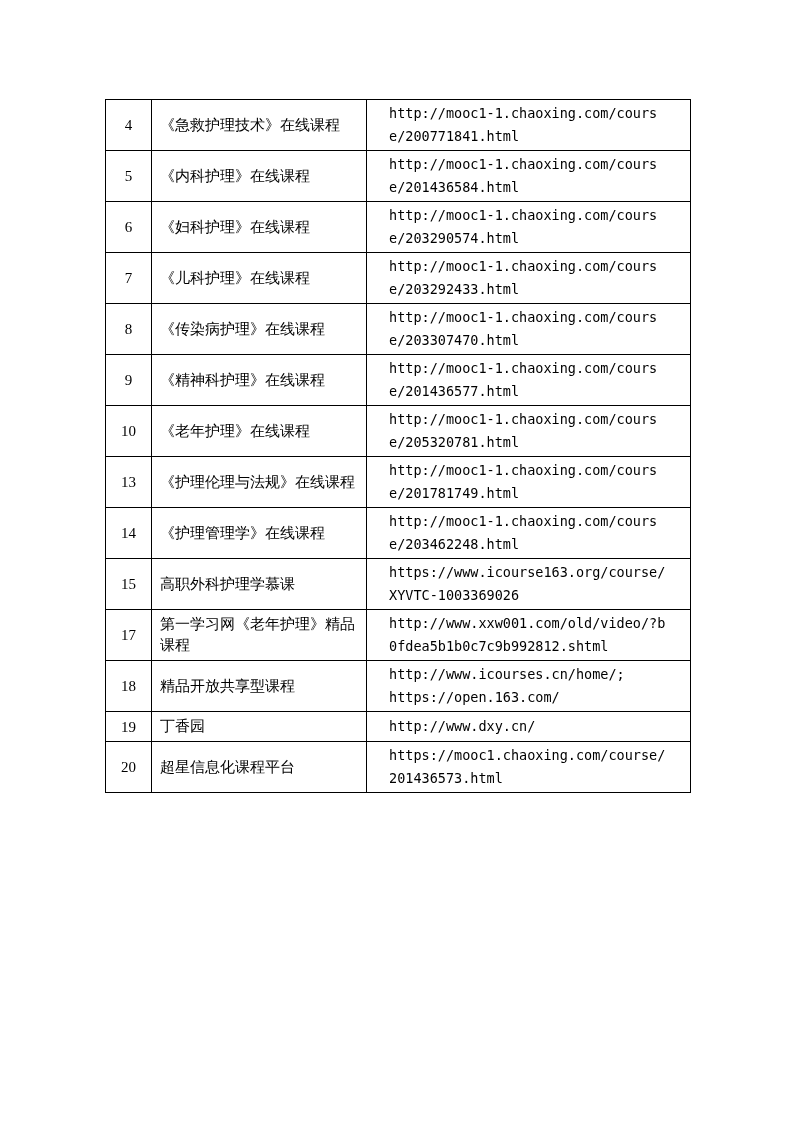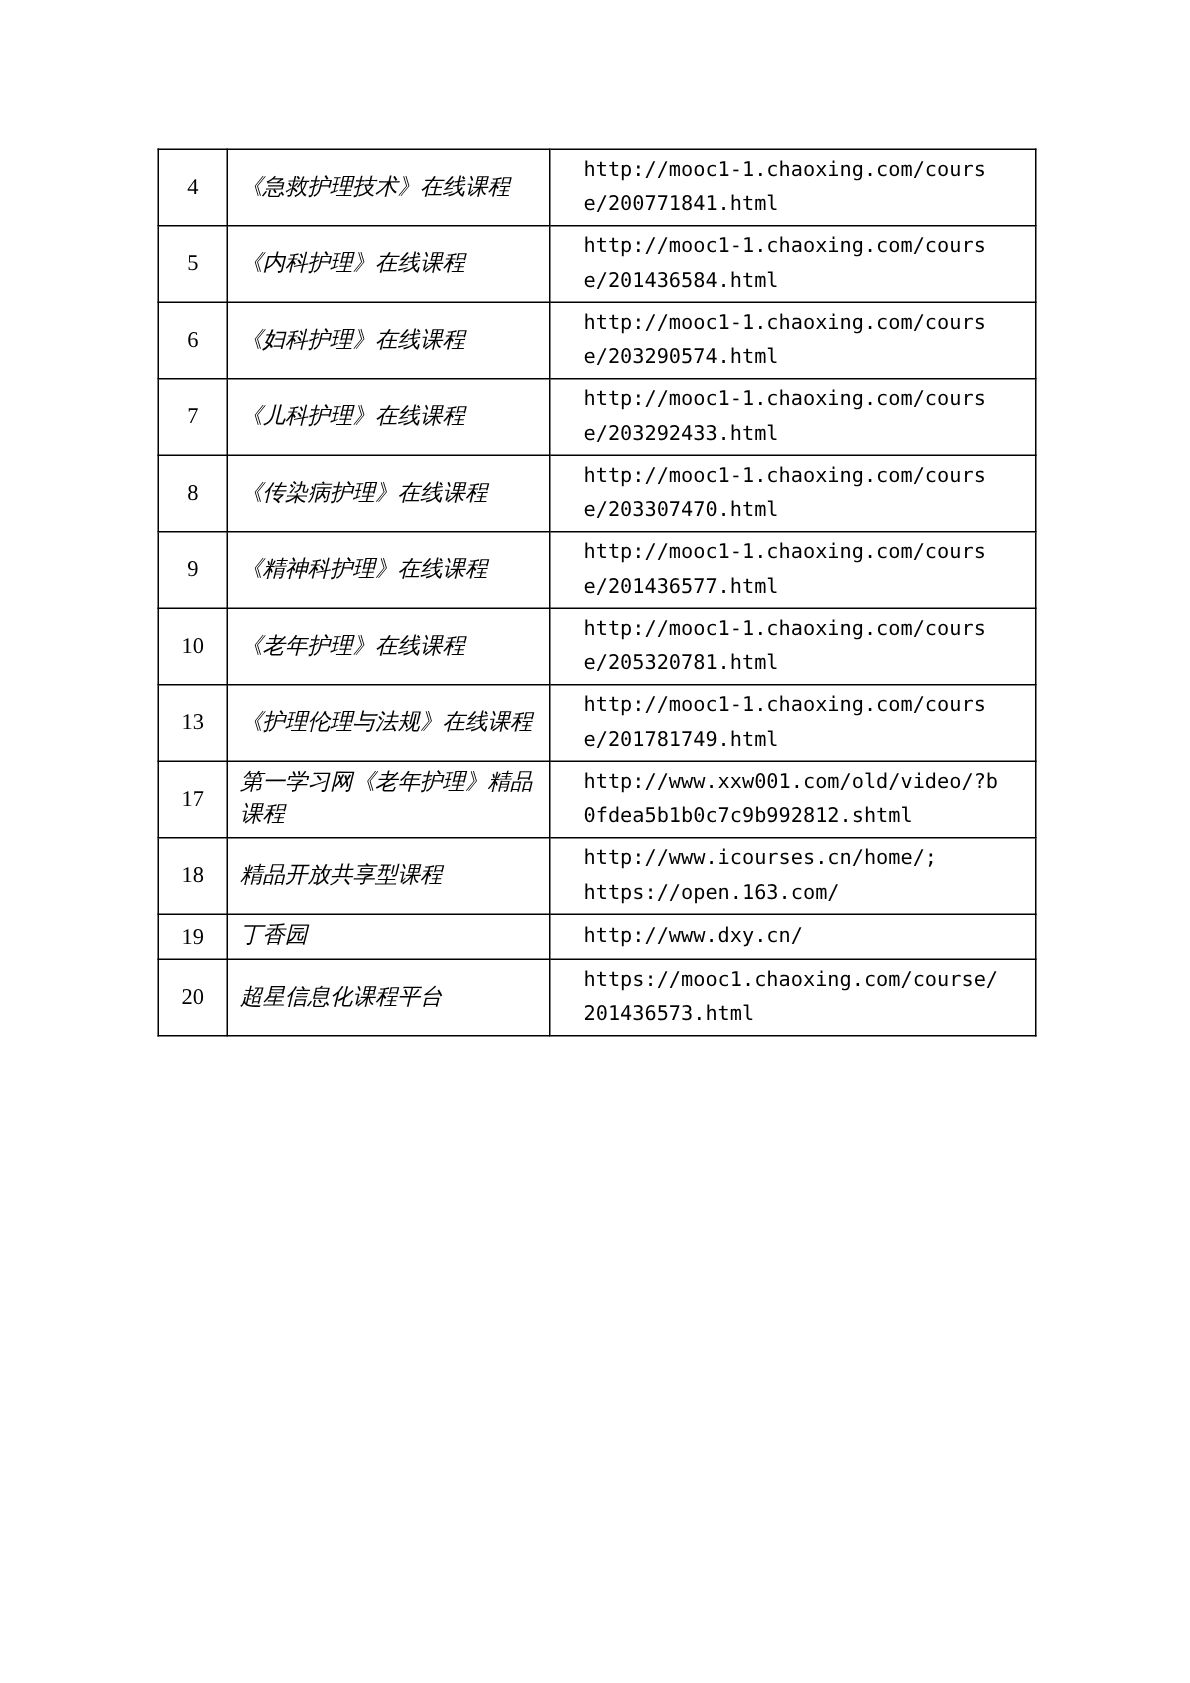--- a/index.html
+++ b/index.html
@@ -34,21 +34,20 @@
   td.c-num {
     text-align: center;
     font-size: 15px;
     line-height: 20px;
     padding: 4px 2px;
   }
   td.c-name {
     font-size: 15px;
     line-height: 21px;
     padding: 4px 6px 4px 8px;
-    font-style: italic;
   }
   td.c-url {
     font-family: "DejaVu Sans Mono", "Liberation Mono", monospace;
     font-size: 13.5px;
     line-height: 23px;
     padding: 2px 22px;
     word-break: break-all;
     white-space: pre-wrap;
   }
 </style>
@@ -97,20 +96,30 @@
         <td class="c-num">10</td>
         <td class="c-name">《老年护理》在线课程</td>
         <td class="c-url">http://mooc1-1.chaoxing.com/course/205320781.html</td>
       </tr>
       <tr>
         <td class="c-num">13</td>
         <td class="c-name">《护理伦理与法规》在线课程</td>
         <td class="c-url">http://mooc1-1.chaoxing.com/course/201781749.html</td>
       </tr>
       <tr>
+        <td class="c-num">14</td>
+        <td class="c-name">《护理管理学》在线课程</td>
+        <td class="c-url">http://mooc1-1.chaoxing.com/course/203462248.html</td>
+      </tr>
+      <tr>
+        <td class="c-num">15</td>
+        <td class="c-name">高职外科护理学慕课</td>
+        <td class="c-url">https://www.icourse163.org/course/XYVTC-1003369026</td>
+      </tr>
+      <tr>
         <td class="c-num">17</td>
         <td class="c-name">第一学习网《老年护理》精品课程</td>
         <td class="c-url">http://www.xxw001.com/old/video/?b0fdea5b1b0c7c9b992812.shtml</td>
       </tr>
       <tr>
         <td class="c-num">18</td>
         <td class="c-name">精品开放共享型课程</td>
         <td class="c-url">http://www.icourses.cn/home/;
 https://open.163.com/</td>
       </tr>

